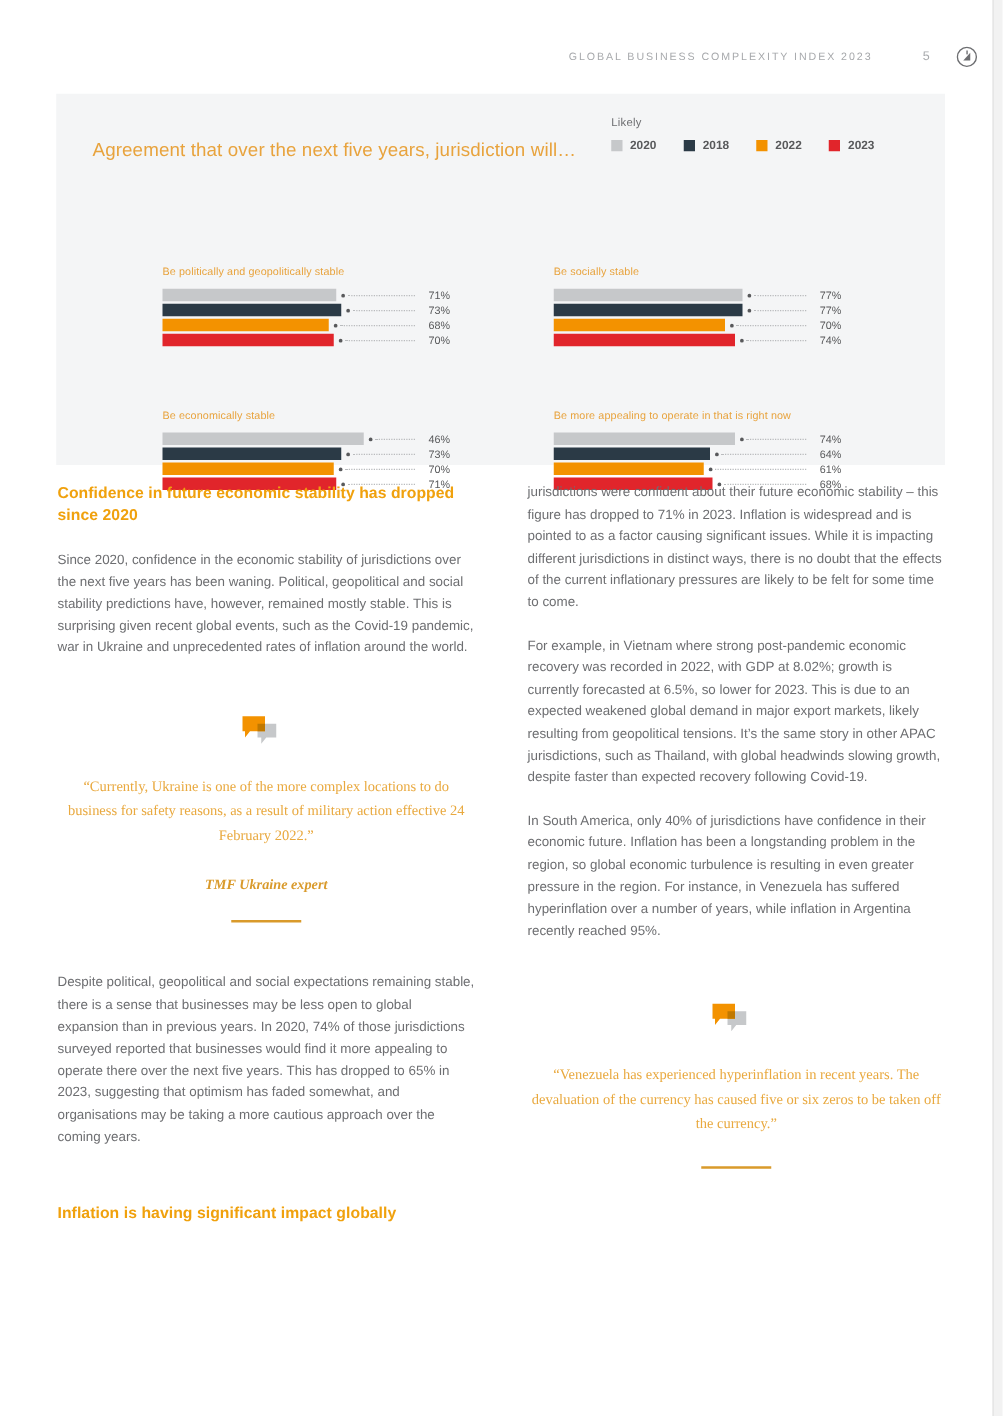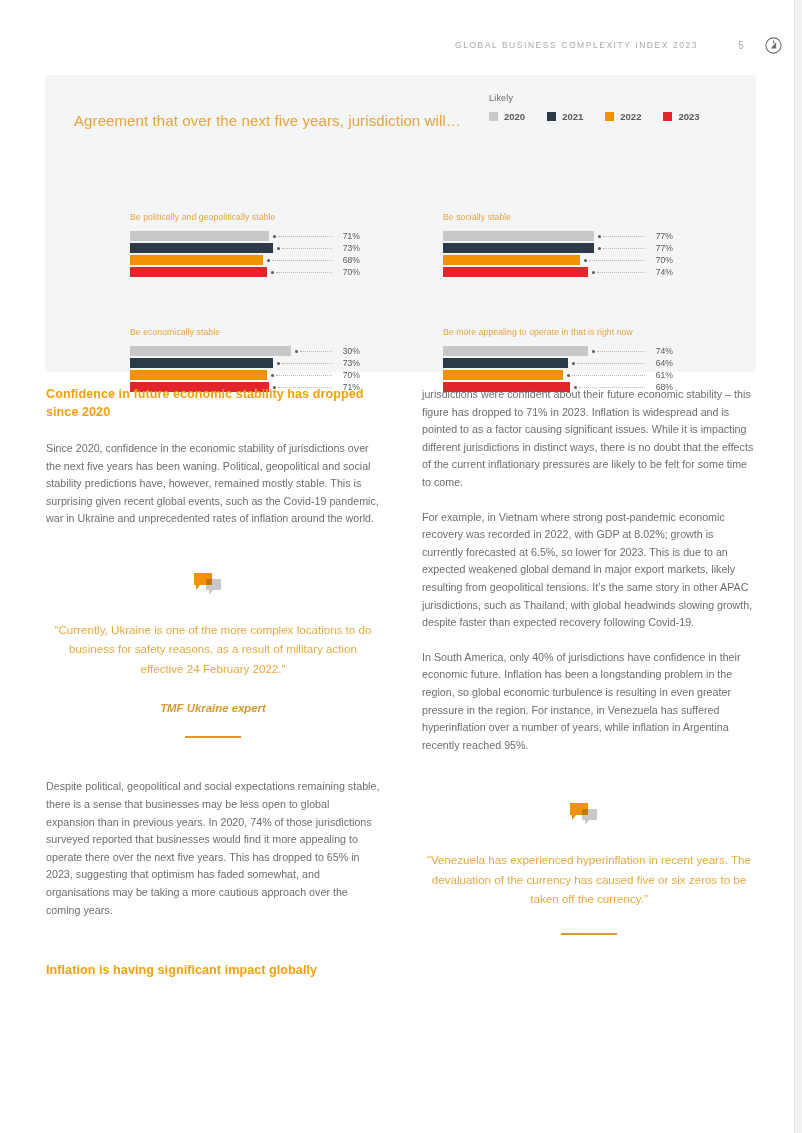--- a/index.html
+++ b/index.html
@@ -202,20 +202,21 @@
     line-height: 17.6px;
     color: #6d6e71;
     letter-spacing: 0.01px;
   }
   p.body-text:last-child { margin-bottom: 0; }
 
   
   .pullquote {
     text-align: center;
     color: #e9a93f;
+    font-family: Liberation Serif, serif;
   }
   .quote-icon {
     width: 42px;
     height: 30px;
     margin: 0 auto 19px auto;
     position: relative;
   }
   .quote-text {
     font-size: 11.6px;
     line-height: 19.5px;
@@ -263,21 +264,21 @@
 
     <div class="legend">
       <div class="legend-title">Likely</div>
       <div class="legend-items" id="legend-items">
           <div class="legend-item">
             <span class="legend-swatch" style="background: rgb(198, 200, 202);"></span>
             <span class="legend-label">2020</span>
           </div>
           <div class="legend-item">
             <span class="legend-swatch" style="background: rgb(43, 58, 70);"></span>
-            <span class="legend-label">2021</span>
+            <span class="legend-label">2018</span>
           </div>
           <div class="legend-item">
             <span class="legend-swatch" style="background: rgb(243, 146, 0);"></span>
             <span class="legend-label">2022</span>
           </div>
           <div class="legend-item">
             <span class="legend-swatch" style="background: rgb(225, 37, 43);"></span>
             <span class="legend-label">2023</span>
           </div>
         </div>
@@ -362,21 +363,21 @@
         </div>
         <div class="chart-row row2">
           <div class="chart-group">
             <div class="group-title">Be economically stable</div>
             <div class="bars">
               <div class="bar-row">
                 <div class="bar-track">
                   <div class="bar-fill" style="width: 160.72px; background: rgb(198, 200, 202);"></div>
                   <div class="bar-dot" style="left: 164.72px;"></div>
                   <div class="leader" style="left: 169.72px; width: 32.28px;"></div>
-                  <div class="bar-value">30%</div>
+                  <div class="bar-value">46%</div>
                 </div>
               </div>
               <div class="bar-row">
                 <div class="bar-track">
                   <div class="bar-fill" style="width: 143.08px; background: rgb(43, 58, 70);"></div>
                   <div class="bar-dot" style="left: 147.08px;"></div>
                   <div class="leader" style="left: 152.08px; width: 49.92px;"></div>
                   <div class="bar-value">73%</div>
                 </div>
               </div>

